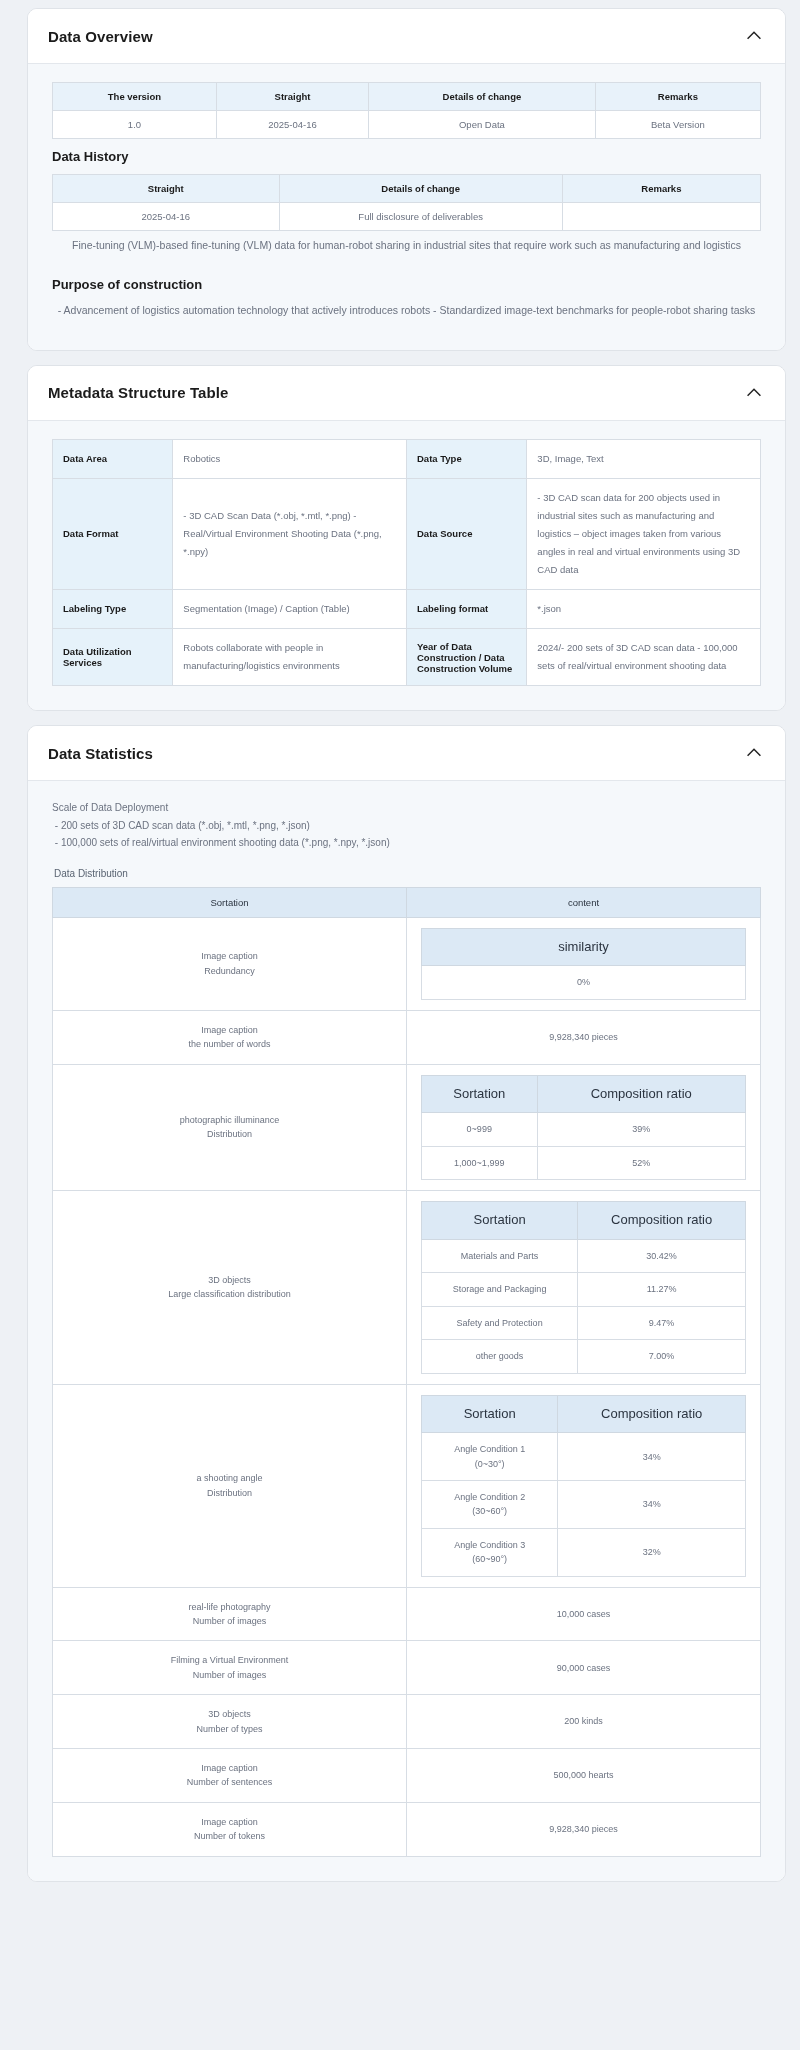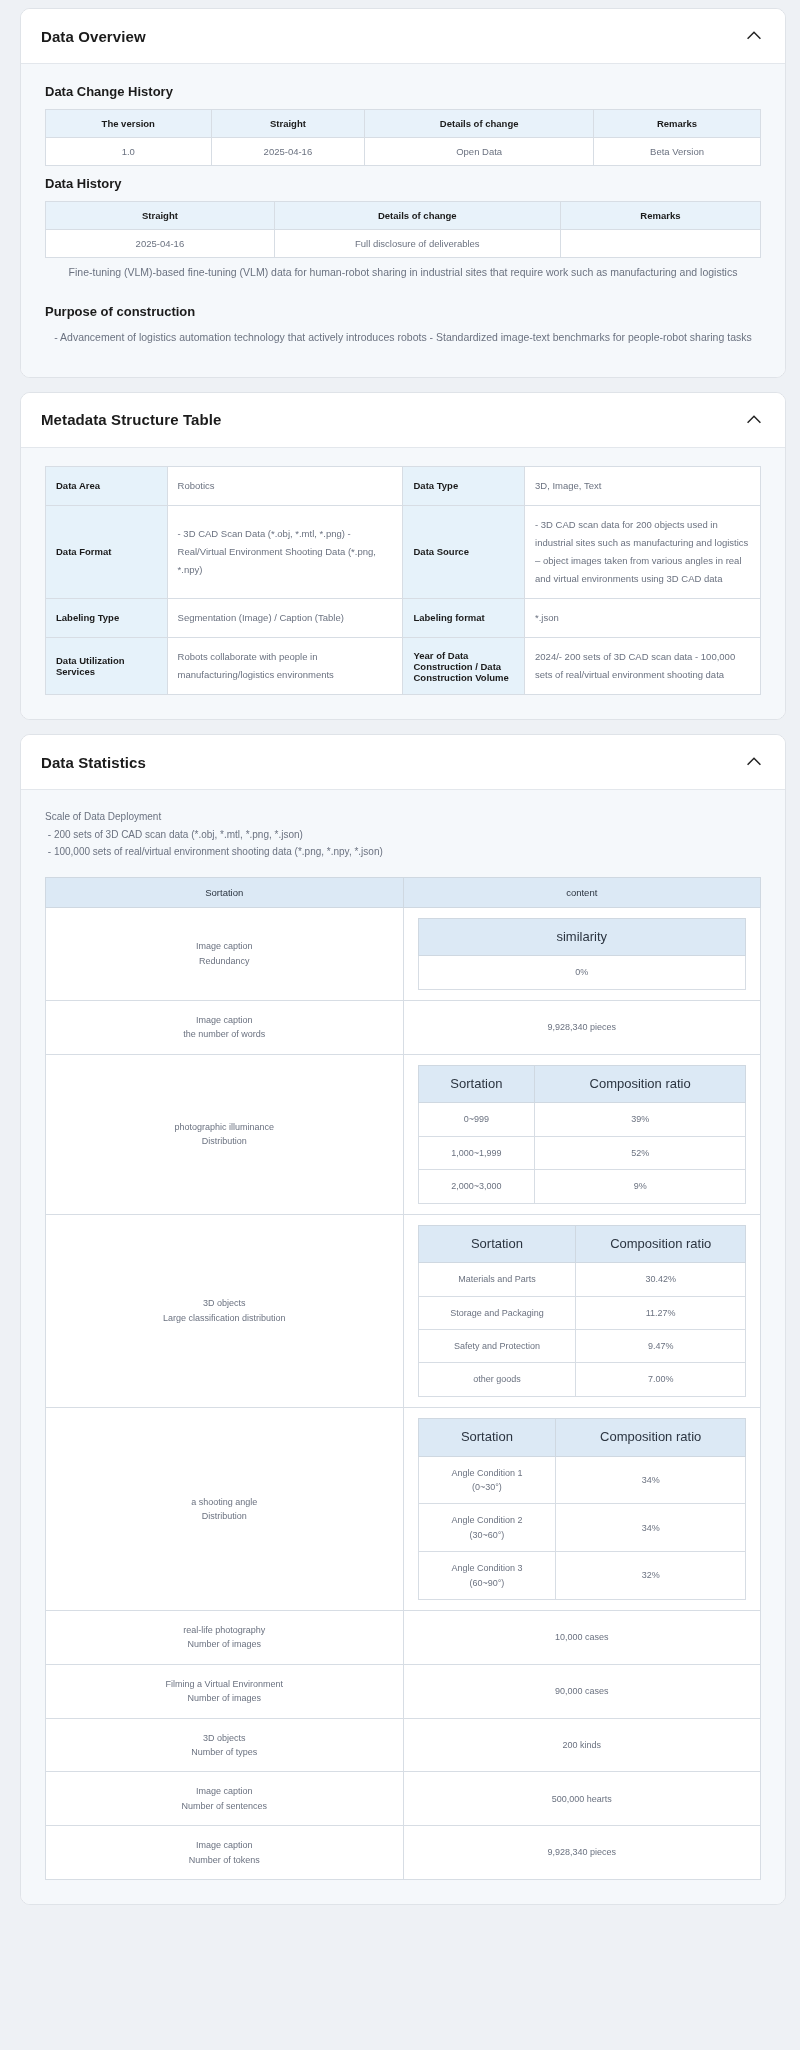--- a/index.html
+++ b/index.html
@@ -3,21 +3,21 @@
 <meta charset="utf-8">
 <style>
   * { box-sizing: border-box; }
   html, body {
     margin: 0; padding: 0;
     background: #eef1f5;
     font-family: "Liberation Sans", sans-serif;
     color: #333;
   }
   body { width: 800px; }
-  .page { width: 800px; padding: 8px 14px 14px 20px; }
+  .page { width: 800px; padding: 8px 14px 14px 27px; }
 
   .card {
     background: #ffffff;
     border: 1px solid #dfe3e8;
     border-radius: 10px;
     margin-bottom: 14px;
     overflow: hidden;
   }
   .card-header {
     display: flex; align-items: center; justify-content: space-between;
@@ -90,21 +90,20 @@
     <div class="card-header">
       <div class="card-title">Data Overview</div>
       <span class="chevron">
         <svg viewBox="0 0 24 24" width="22" height="22" fill="none" stroke="#222" stroke-width="1.6">
             <path d="M5 15l7-7 7 7"></path>
           </svg>
       </span>
     </div>
     <div class="card-body">
 
-      <div class="sec-title first">Data Change History</div>
       <table class="grid">
         <thead>
             <tr>
           <th>The version</th>
           <th>Straight</th>
           <th>Details of change</th>
           <th>Remarks</th>
         </tr>
           </thead>
         <tbody>
@@ -191,20 +190,21 @@
             <path d="M5 15l7-7 7 7"></path>
           </svg>
       </span>
     </div>
     <div class="card-body">
       <div class="stat-lead">
         <div>Scale of Data Deployment</div>
         <div> - 200 sets of 3D CAD scan data (*.obj, *.mtl, *.png, *.json)</div>
         <div> - 100,000 sets of real/virtual environment shooting data (*.png, *.npy, *.json)</div>
       </div>
+      <div class="dist-label">Data Distribution</div>
       <table class="dist">
         <thead>
             <tr>
           <th class="sort-cell">Sortation</th>
           <th>content</th>
         </tr>
           </thead>
         <tbody id="dist-body">
             <tr>
               <td class="sort-cell">Image caption<br>Redundancy</td>
@@ -242,24 +242,20 @@
                     </thead>
                     <tbody>
                       <tr>
                         <td>0~999</td>
                         <td>39%</td>
                       </tr>
                       <tr>
                         <td>1,000~1,999</td>
                         <td>52%</td>
                       </tr>
-                      <tr>
-                        <td>2,000~3,000</td>
-                        <td>9%</td>
-                      </tr>
                     </tbody>
                   </table>
                 </div>
               </td>
             </tr>
             <tr>
               <td class="sort-cell">3D objects<br>Large classification distribution</td>
               <td style="padding: 6px 0px;">
                 <div class="inner-wrap">
                   <table class="inner">

